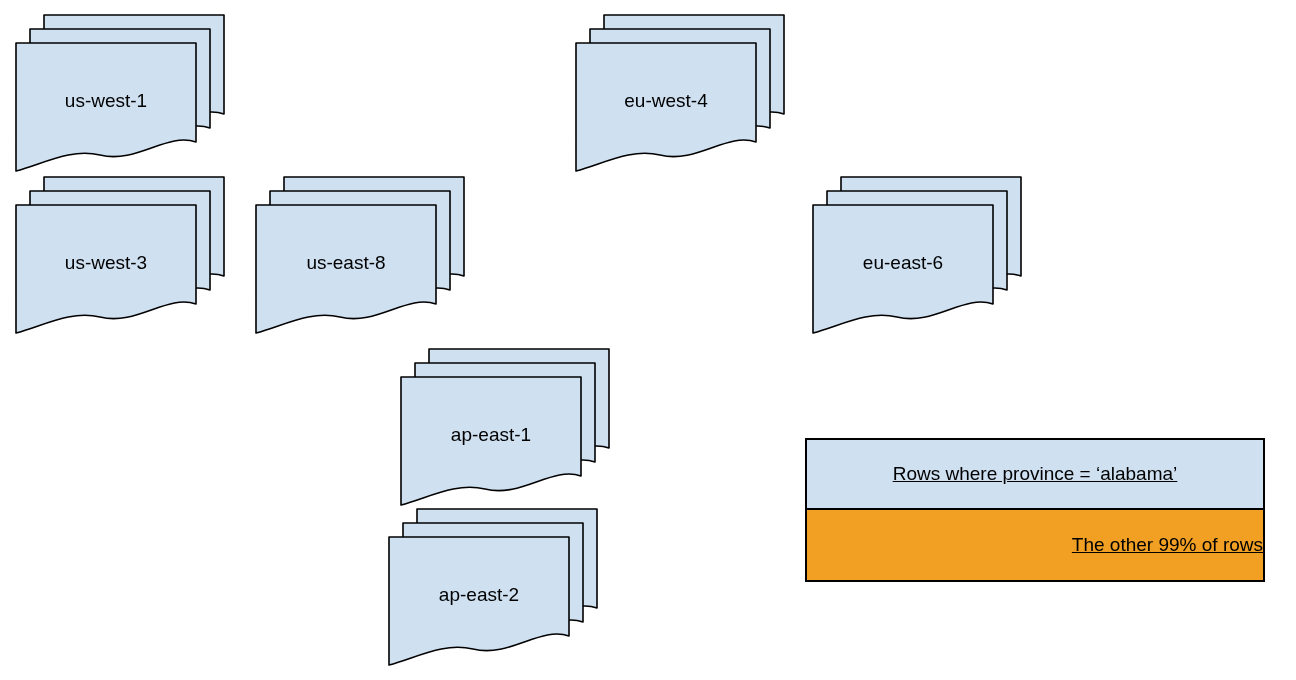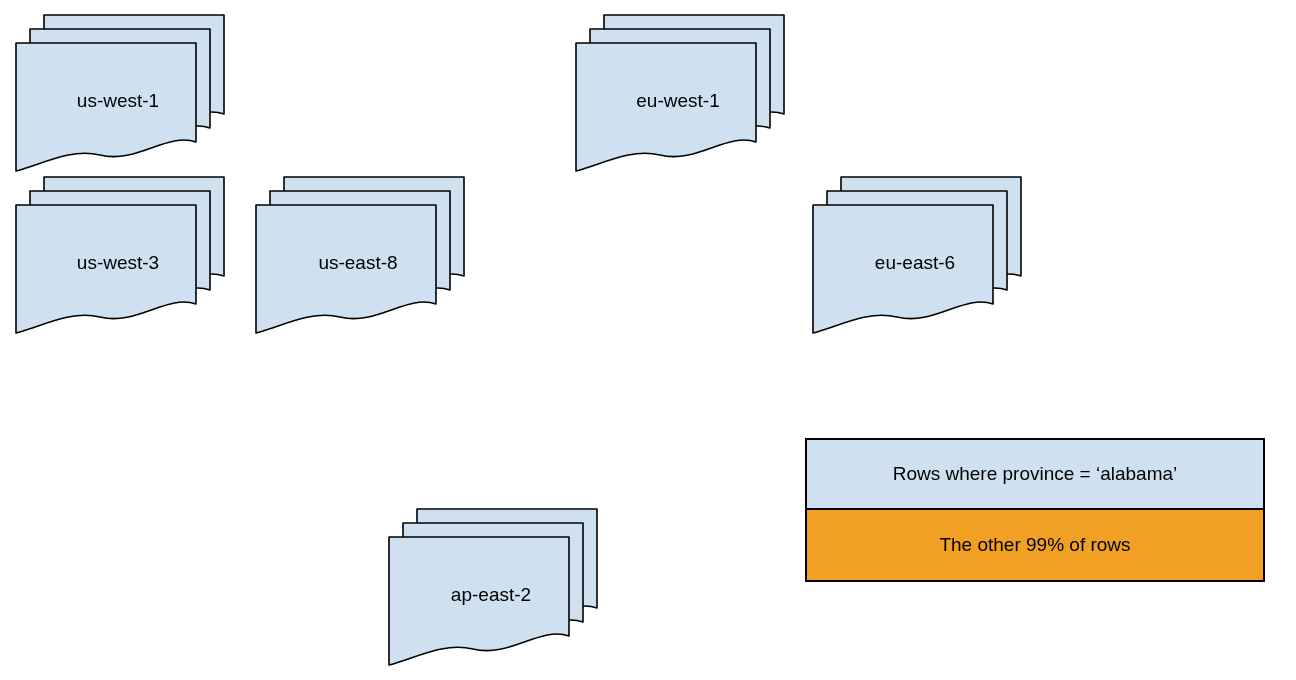--- a/index.html
+++ b/index.html
@@ -32,45 +32,46 @@
   }
   .stack-label {
     position: absolute;
     left: 0;
     top: 76px;
     width: 182px;
     text-align: center;
     font-size: 19px;
     color: #000000;
     pointer-events: none;
-    margin-left: 12px;
   }
   .legend {
     position: absolute;
     left: 805px;
     top: 438px;
     width: 460px;
     border: 2px solid #000000;
     box-sizing: border-box;
+    text-decoration: underline;
   }
   .legend-row {
     height: 70px;
     display: flex;
     align-items: center;
     justify-content: center;
     font-size: 19px;
     color: #000000;
     box-sizing: border-box;
   }
   .legend-row.normal {
     background: var(--region-fill, #cfe0f1);
     border-bottom: 2px solid #000000;
   }
   .legend-row.highlight {
     background: var(--highlight-fill, #f2a024);
+    justify-content: flex-end;
   }
 </style>
 </head>
 <body>
 
 <div class="canvas">
 
   <div class="stack" style="left:15px; top:14px">
     <svg viewBox="0 0 210 158" width="210" height="158">
       <path class="doc" transform="translate(28,0)" d="M1,1 L181,1 L181,100 C152,90 122,122 85,113 C55,106 28,122 1,129 Z"></path>
@@ -80,21 +81,21 @@
     <div class="stack-label">us-west-1</div>
   </div>
 
 
   <div class="stack" style="left:575px; top:14px">
     <svg viewBox="0 0 210 158" width="210" height="158">
       <path class="doc" transform="translate(28,0)" d="M1,1 L181,1 L181,100 C152,90 122,122 85,113 C55,106 28,122 1,129 Z"></path>
       <path class="doc" transform="translate(14,14)" d="M1,1 L181,1 L181,100 C152,90 122,122 85,113 C55,106 28,122 1,129 Z"></path>
       <path class="doc" transform="translate(0,28)" d="M1,1 L181,1 L181,100 C152,90 122,122 85,113 C55,106 28,122 1,129 Z"></path>
     </svg>
-    <div class="stack-label">eu-west-1</div>
+    <div class="stack-label">eu-west-4</div>
   </div>
 
 
   <div class="stack" style="left:15px; top:176px">
     <svg viewBox="0 0 210 158" width="210" height="158">
       <path class="doc" transform="translate(28,0)" d="M1,1 L181,1 L181,100 C152,90 122,122 85,113 C55,106 28,122 1,129 Z"></path>
       <path class="doc" transform="translate(14,14)" d="M1,1 L181,1 L181,100 C152,90 122,122 85,113 C55,106 28,122 1,129 Z"></path>
       <path class="doc" transform="translate(0,28)" d="M1,1 L181,1 L181,100 C152,90 122,122 85,113 C55,106 28,122 1,129 Z"></path>
     </svg>
     <div class="stack-label">us-west-3</div>
@@ -112,20 +113,28 @@
 
   <div class="stack" style="left:812px; top:176px">
     <svg viewBox="0 0 210 158" width="210" height="158">
       <path class="doc" transform="translate(28,0)" d="M1,1 L181,1 L181,100 C152,90 122,122 85,113 C55,106 28,122 1,129 Z"></path>
       <path class="doc" transform="translate(14,14)" d="M1,1 L181,1 L181,100 C152,90 122,122 85,113 C55,106 28,122 1,129 Z"></path>
       <path class="doc" transform="translate(0,28)" d="M1,1 L181,1 L181,100 C152,90 122,122 85,113 C55,106 28,122 1,129 Z"></path>
     </svg>
     <div class="stack-label">eu-east-6</div>
   </div>
 
+  <div class="stack" style="left:400px; top:348px">
+    <svg viewBox="0 0 210 158" width="210" height="158">
+      <path class="doc" transform="translate(28,0)" d="M1,1 L181,1 L181,100 C152,90 122,122 85,113 C55,106 28,122 1,129 Z"></path>
+      <path class="doc" transform="translate(14,14)" d="M1,1 L181,1 L181,100 C152,90 122,122 85,113 C55,106 28,122 1,129 Z"></path>
+      <path class="doc" transform="translate(0,28)" d="M1,1 L181,1 L181,100 C152,90 122,122 85,113 C55,106 28,122 1,129 Z"></path>
+    </svg>
+    <div class="stack-label">ap-east-1</div>
+  </div>
 
   <div class="stack" style="left:388px; top:508px">
     <svg viewBox="0 0 210 158" width="210" height="158">
       <path class="doc" transform="translate(28,0)" d="M1,1 L181,1 L181,100 C152,90 122,122 85,113 C55,106 28,122 1,129 Z"></path>
       <path class="doc" transform="translate(14,14)" d="M1,1 L181,1 L181,100 C152,90 122,122 85,113 C55,106 28,122 1,129 Z"></path>
       <path class="doc" transform="translate(0,28)" d="M1,1 L181,1 L181,100 C152,90 122,122 85,113 C55,106 28,122 1,129 Z"></path>
     </svg>
     <div class="stack-label">ap-east-2</div>
   </div>
 

